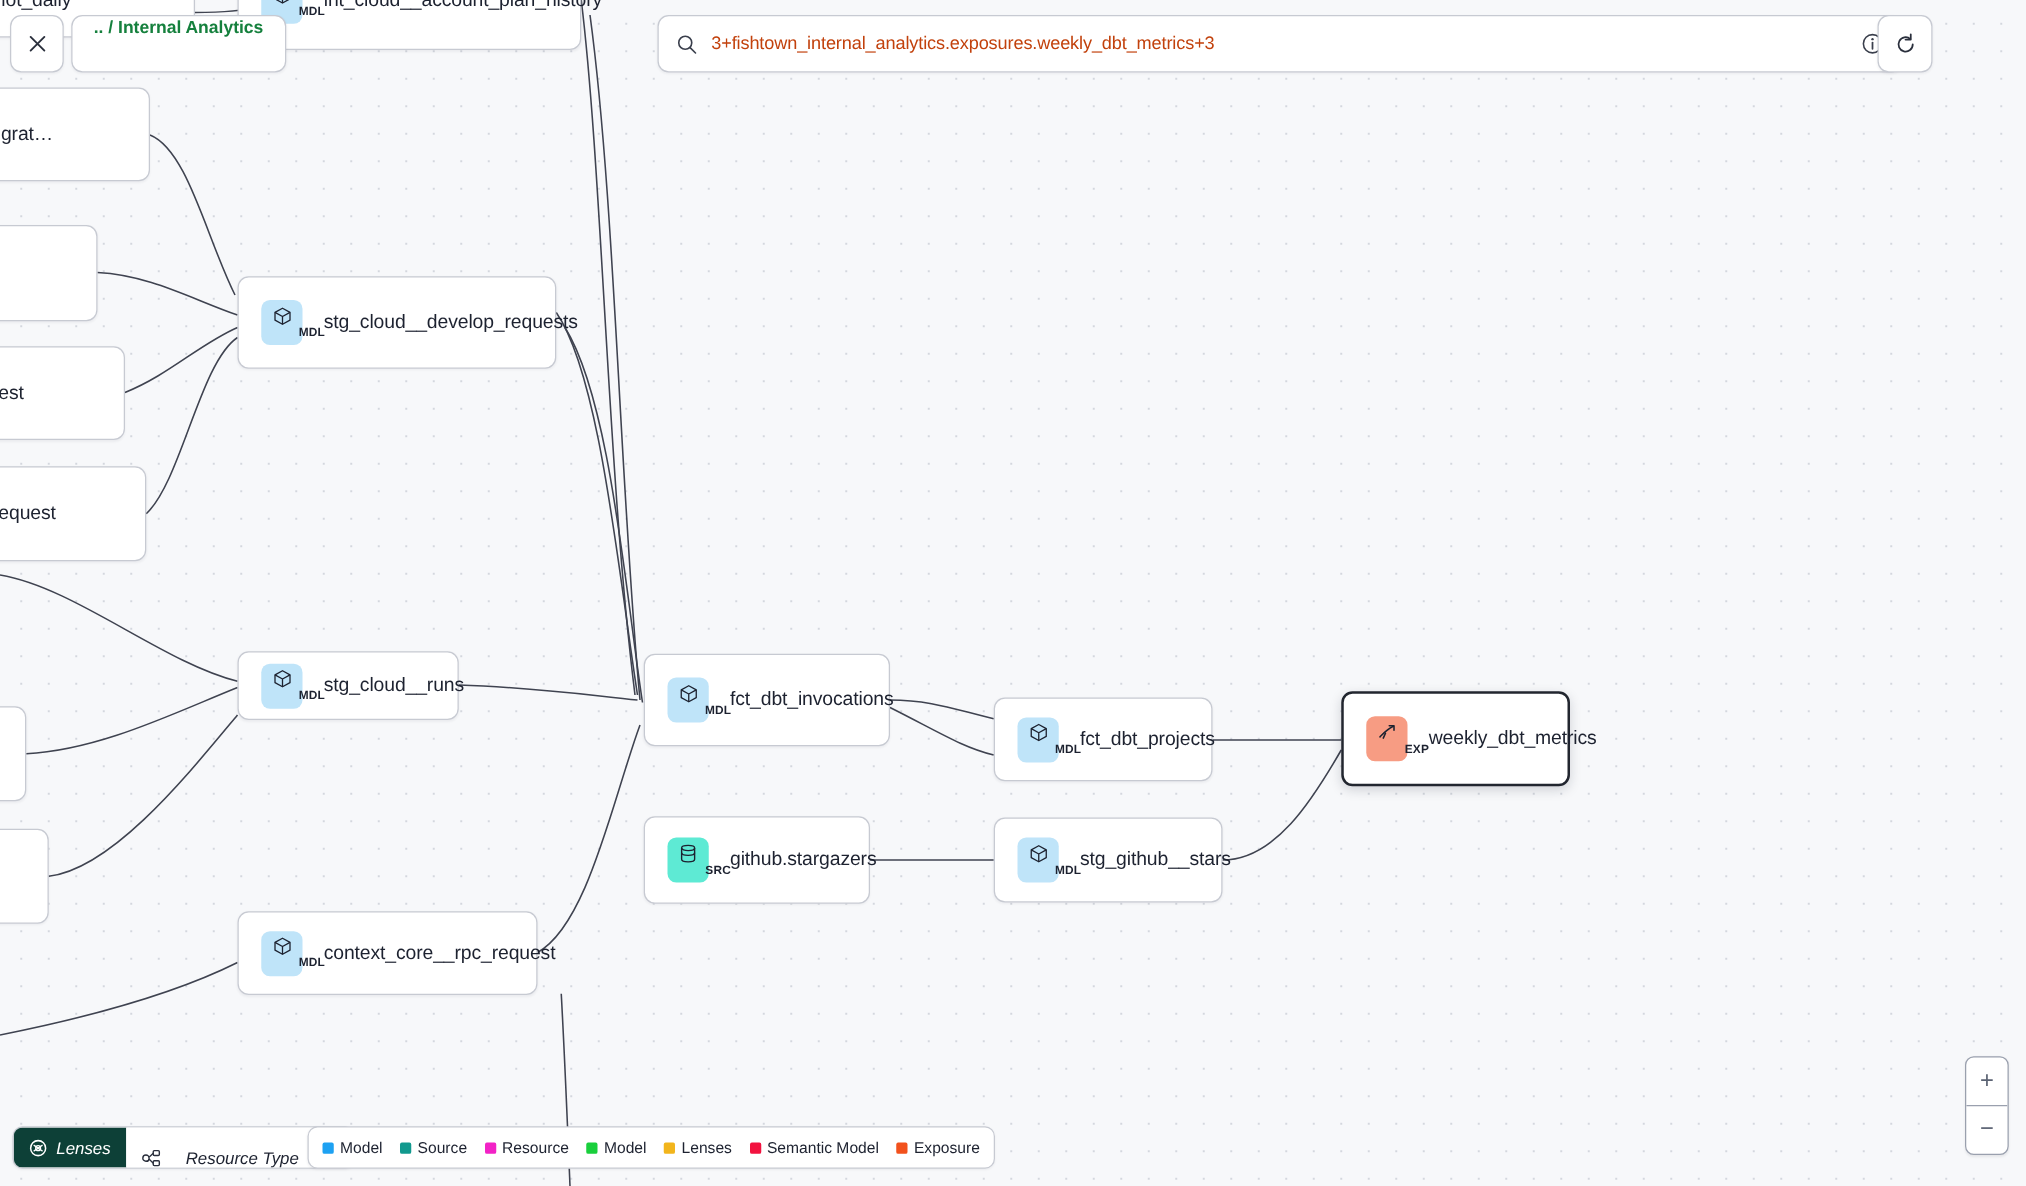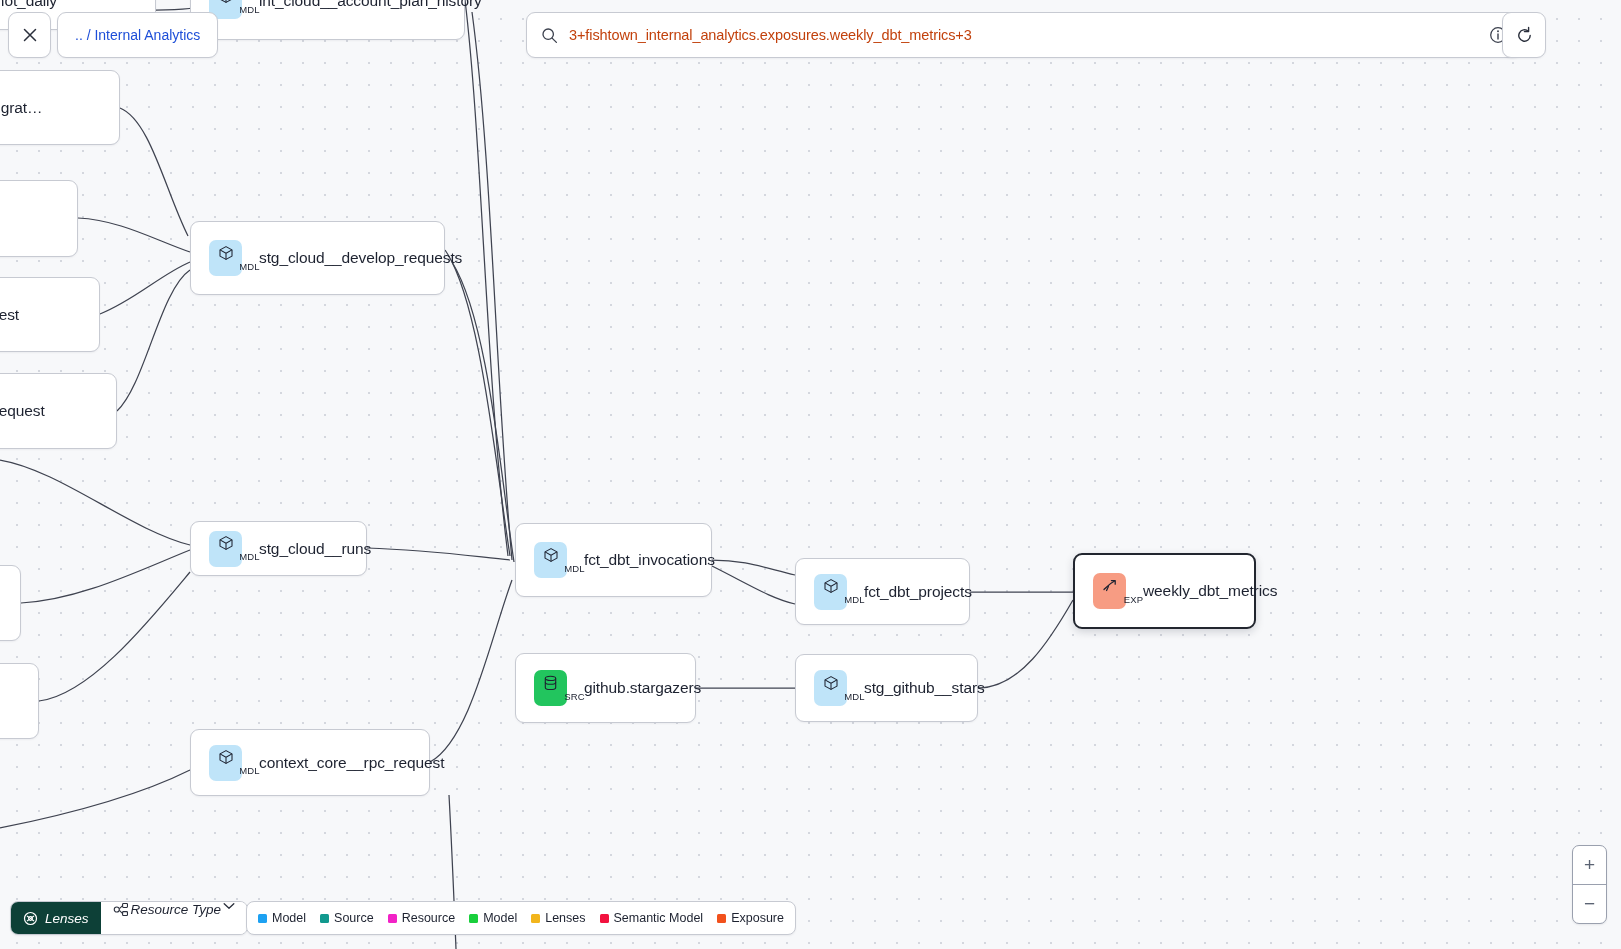--- a/index.html
+++ b/index.html
@@ -73,28 +73,28 @@
     justify-content: center;
     gap: 0px;
   }
   .badge .glyph {
     height: 16px;
     display: block;
     line-height: 0;
   }
   .badge .btxt {
     font-size: 9.5px;
-    font-weight: 400;
+    font-weight: 700;
     letter-spacing: 0.2px;
     line-height: 11px;
     color: #1d2230;
     padding-left: 48px;
   }
   .badge-MDL { background: #bfe4f9; }
-  .badge-SRC { background: #22c55e; }
+  .badge-SRC { background: #5eead4; }
   .badge-EXP { background: #f79c83; }
 
   
   .close-btn {
     position: absolute;
     left: 8px; top: 12px;
     width: 41px; height: 44px;
     background: #fff;
     border: 1px solid #c7cad2;
     border-radius: 9px;
@@ -102,27 +102,28 @@
     z-index: 20;
     box-shadow: 0 1px 2px rgba(20,25,40,0.05);
   }
   .breadcrumb {
     position: absolute;
     left: 57px; top: 12px;
     height: 44px;
     background: #fff;
     border: 1px solid #c7cad2;
     border-radius: 9px;
-    display: flex; align-items: center;
+    display: flex; 
     padding: 0 17px;
     font-size: 14px;
-    color: #1d4ed8;
+    color: #15803d;
     white-space: nowrap;
     z-index: 20;
     box-shadow: 0 1px 2px rgba(20,25,40,0.05);
+    font-weight: bold;
   }
 
   .search-wrap {
     position: absolute;
     left: 526px; top: 12px;
     width: 966px; height: 44px;
     background: #fff;
     border: 1px solid #c7cad2;
     border-radius: 9px;
     display: flex; align-items: center;
@@ -171,21 +172,21 @@
   .lenses-btn {
     background: #0d4037;
     color: #ffffff;
     display: flex; align-items: center; gap: 7px;
     padding: 0 12px;
     font-size: 13.5px;
   }
   .restype-btn {
     background: #fff;
     color: #1d2230;
-    display: flex; align-items: flex-start; gap: 2px;
+    display: flex; align-items: flex-end; gap: 20px;
     padding: 0 12px;
     font-size: 13.5px;
   }
   .legend {
     position: absolute;
     left: 246px; bottom: 14px;
     height: 32px;
     background: #fff;
     border: 1px solid #c7cad2;
     border-radius: 8px;

